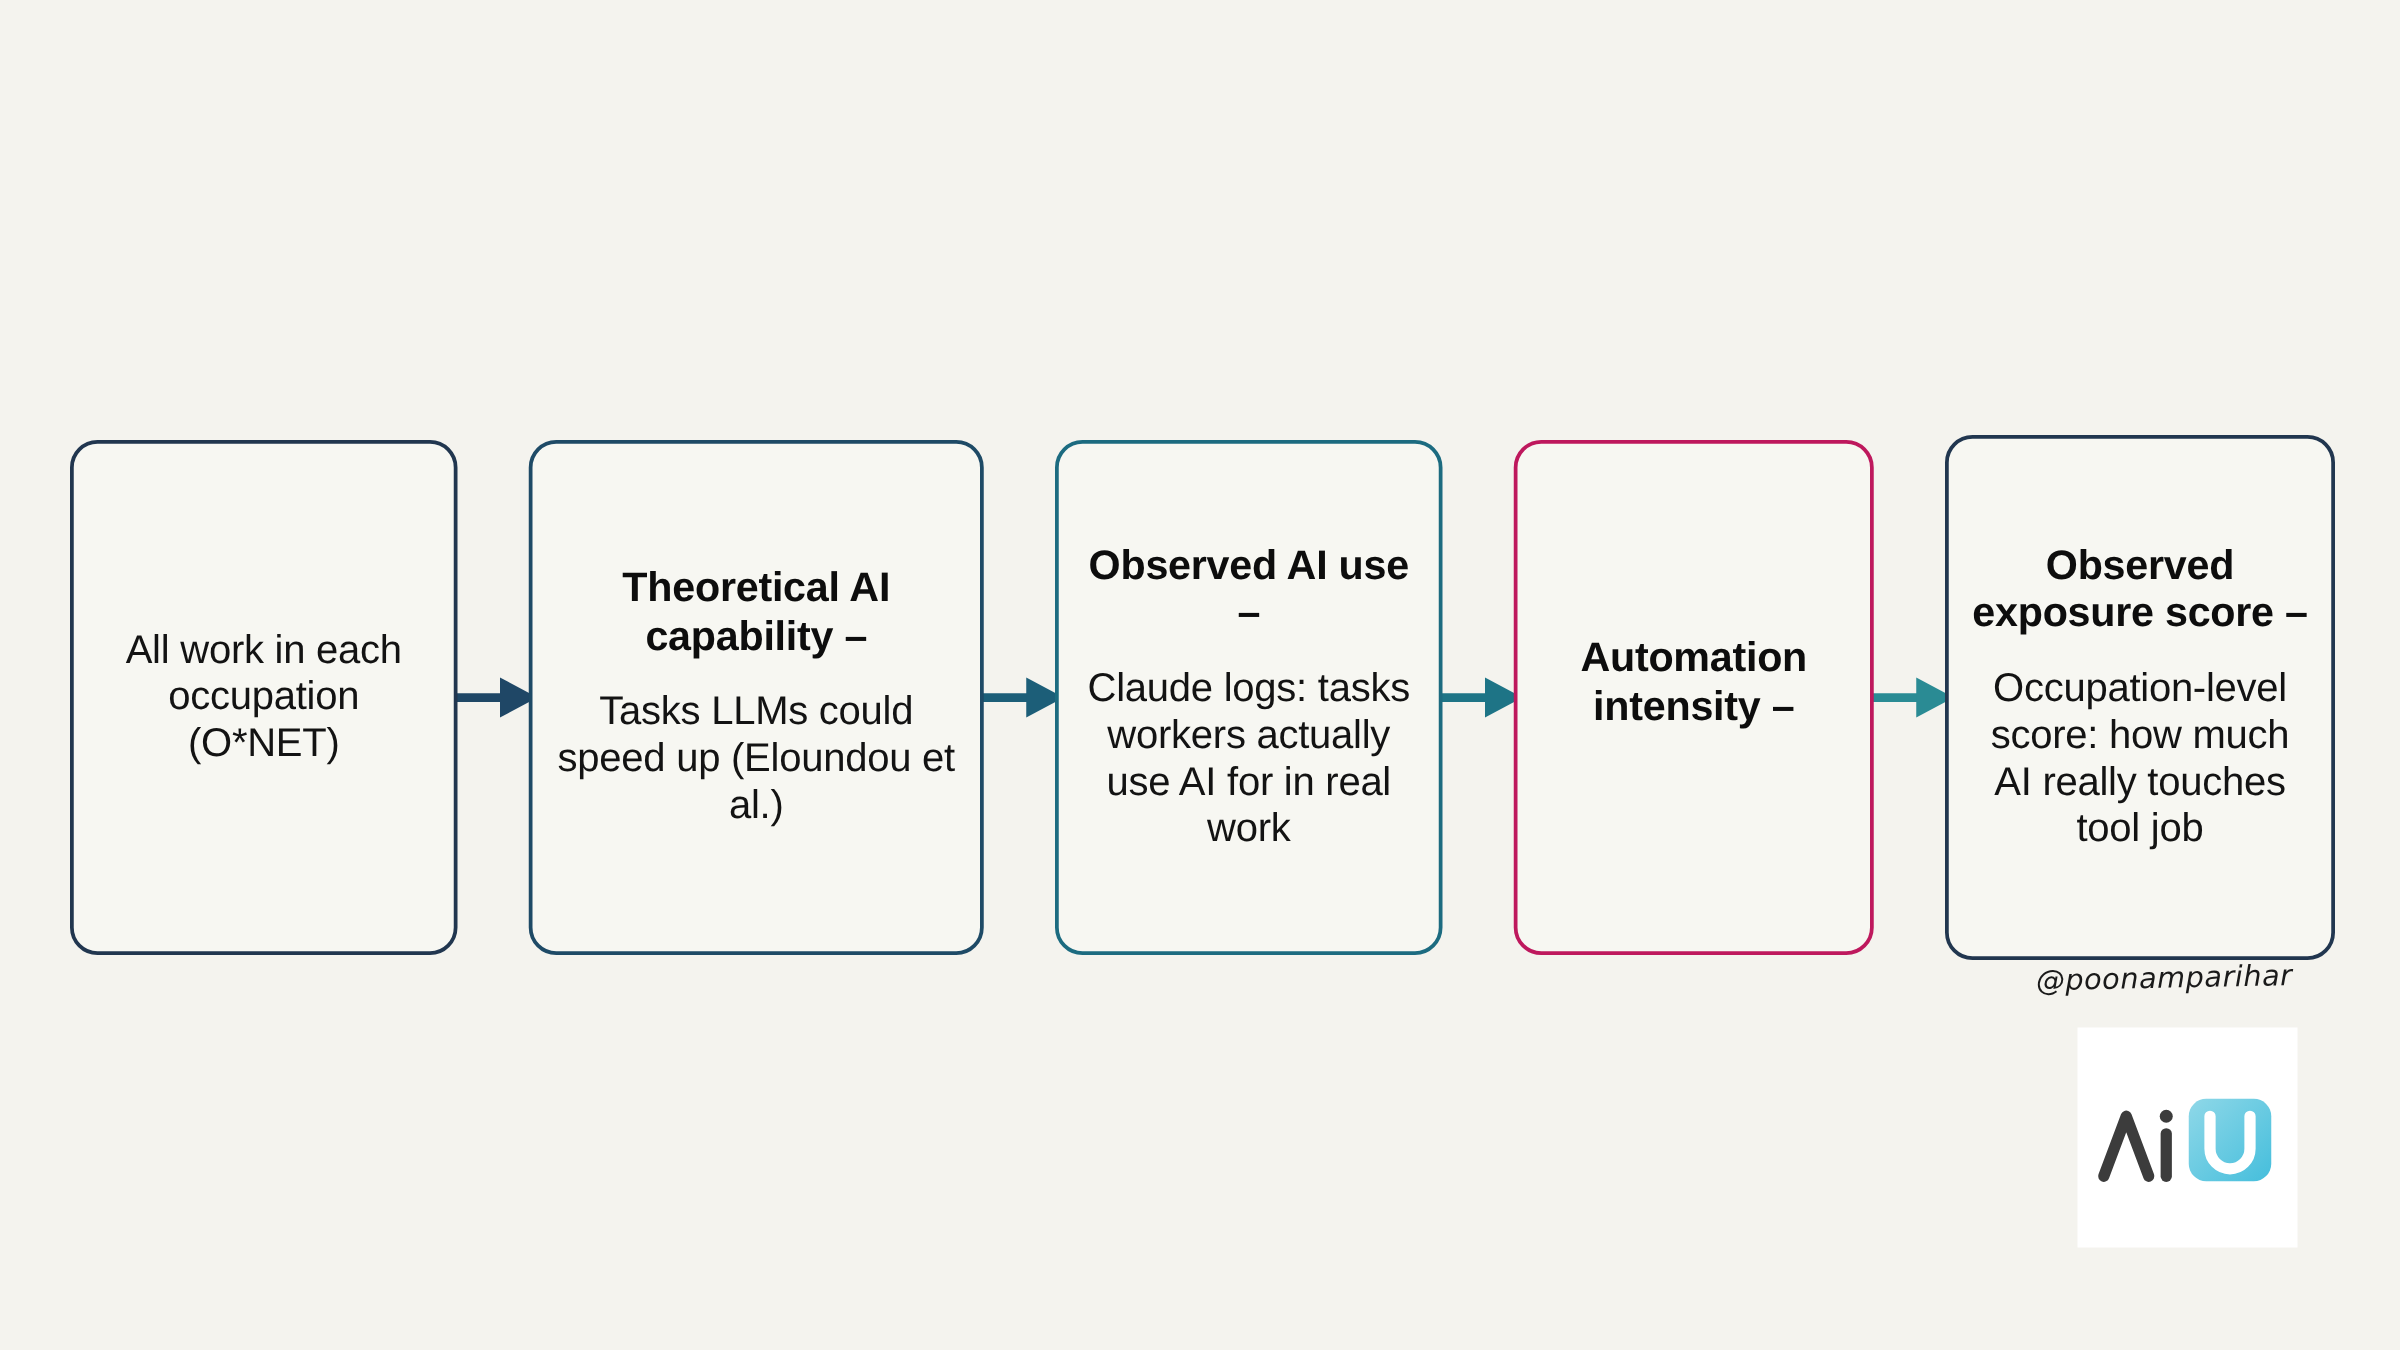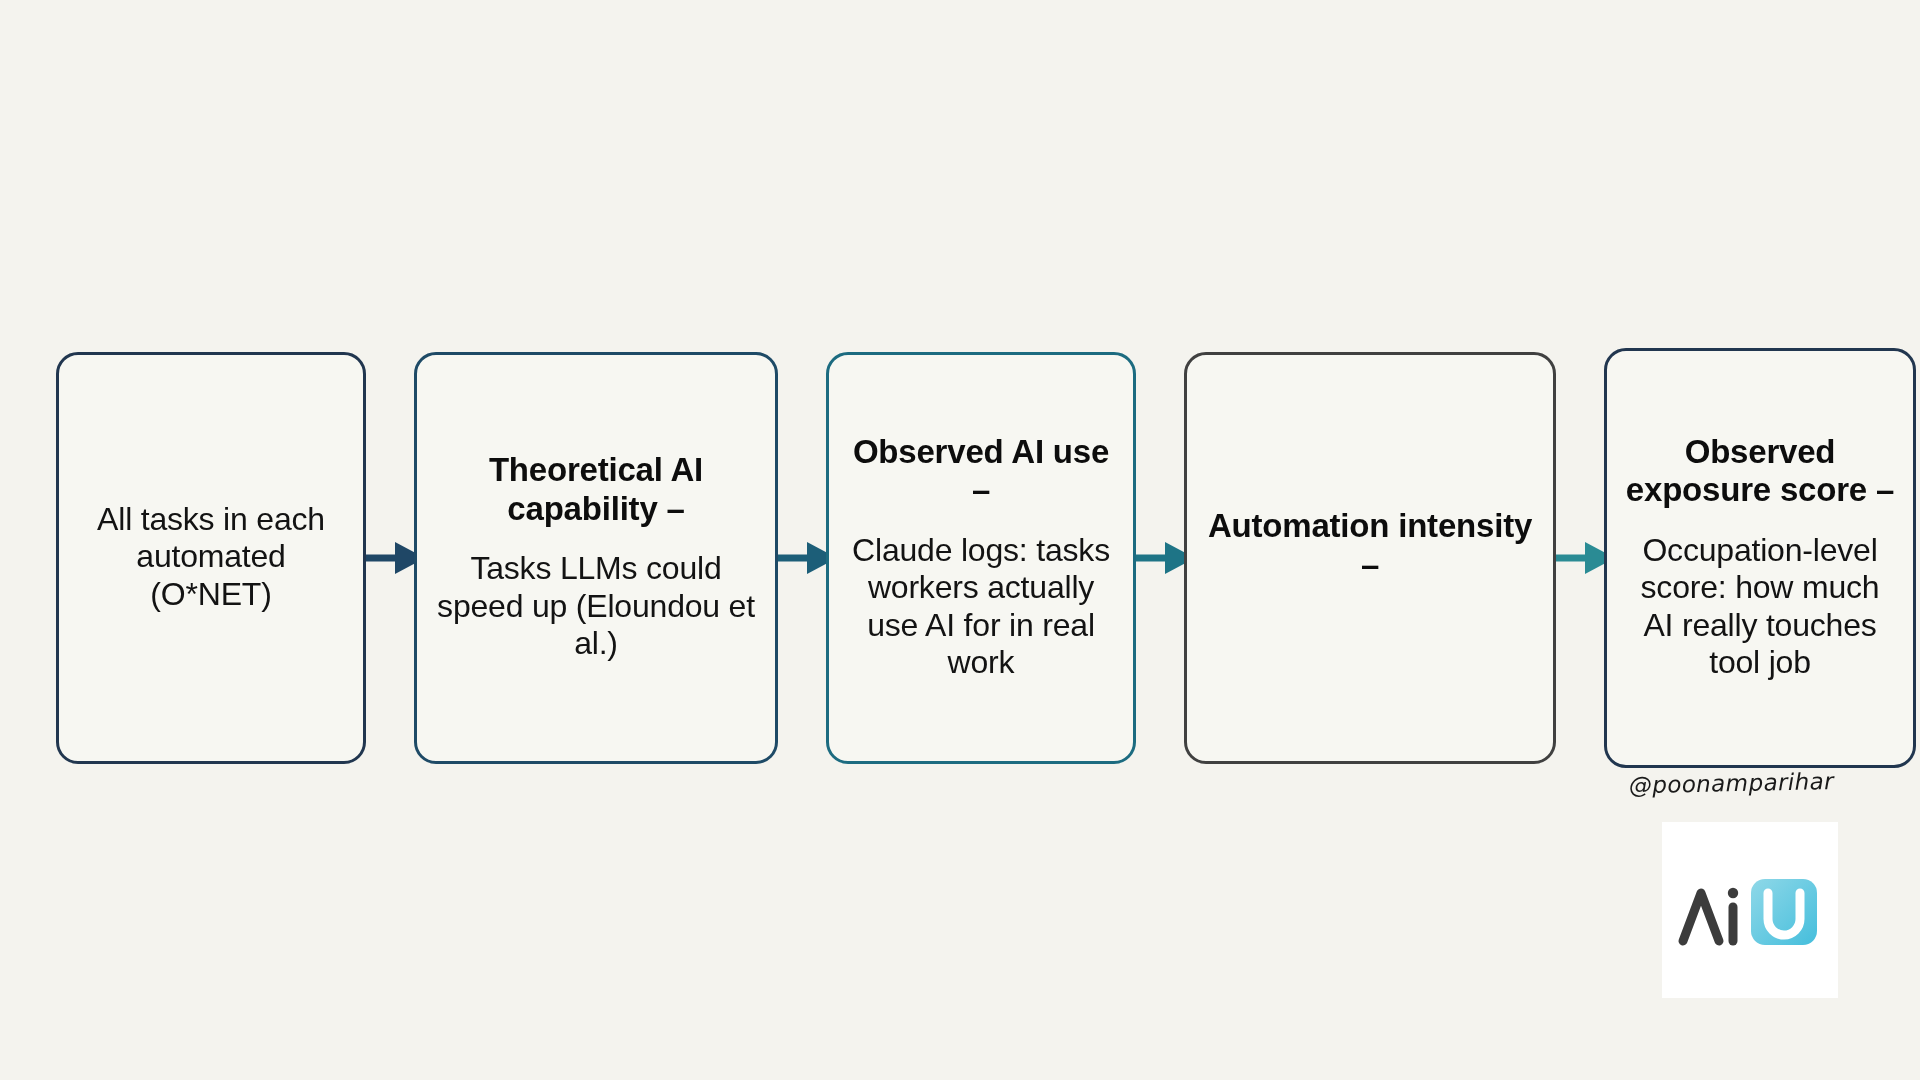--- a/index.html
+++ b/index.html
@@ -49,21 +49,21 @@
     justify-content: center;
     text-align: center;
     padding: 14px 16px 16px 16px;
     flex: 0 0 auto;
   }
 
   
   .node.n1 { width: 310px; height: 412px; border: 3px solid #21364f; }
   .node.n2 { width: 364px; height: 412px; border: 3px solid #1e4a66; }
   .node.n3 { width: 310px; height: 412px; border: 3px solid #1c6b80; text-align: center; }
-  .node.n4 { width: 372px; height: 412px; border: 3px solid #404040; }
+  .node.n4 { width: 288px; height: 412px; border: 3px solid #be185d; }
   .node.n5 { width: 312px; height: 420px; border: 3px solid #21364f; }
 
   .node-title {
     font-weight: bold;
     font-size: 33px;
     line-height: 1.17;
     letter-spacing: -0.2px;
     margin-bottom: 22px;
     color: #0d0d0d;
     max-width: 100%;
@@ -124,21 +124,21 @@
   }
 </style>
 </head>
 <body>
 
 <div id="canvas">
 
   <div id="flow">
 
     <div class="node n1">
-      <div class="node-body">All tasks in each automated (O*NET)</div>
+      <div class="node-body">All work in each occupation (O*NET)</div>
     </div>
 
     <div class="connector">
       <svg width="74" height="40" viewBox="0 0 74 40" aria-hidden="true">
         <line x1="0" y1="20" x2="46" y2="20" stroke="#1F4766" stroke-width="7"></line>
         <polygon points="42,4 72,20 42,36" fill="#1F4766"></polygon>
       </svg>
     </div>
 
     <div class="node n2">

